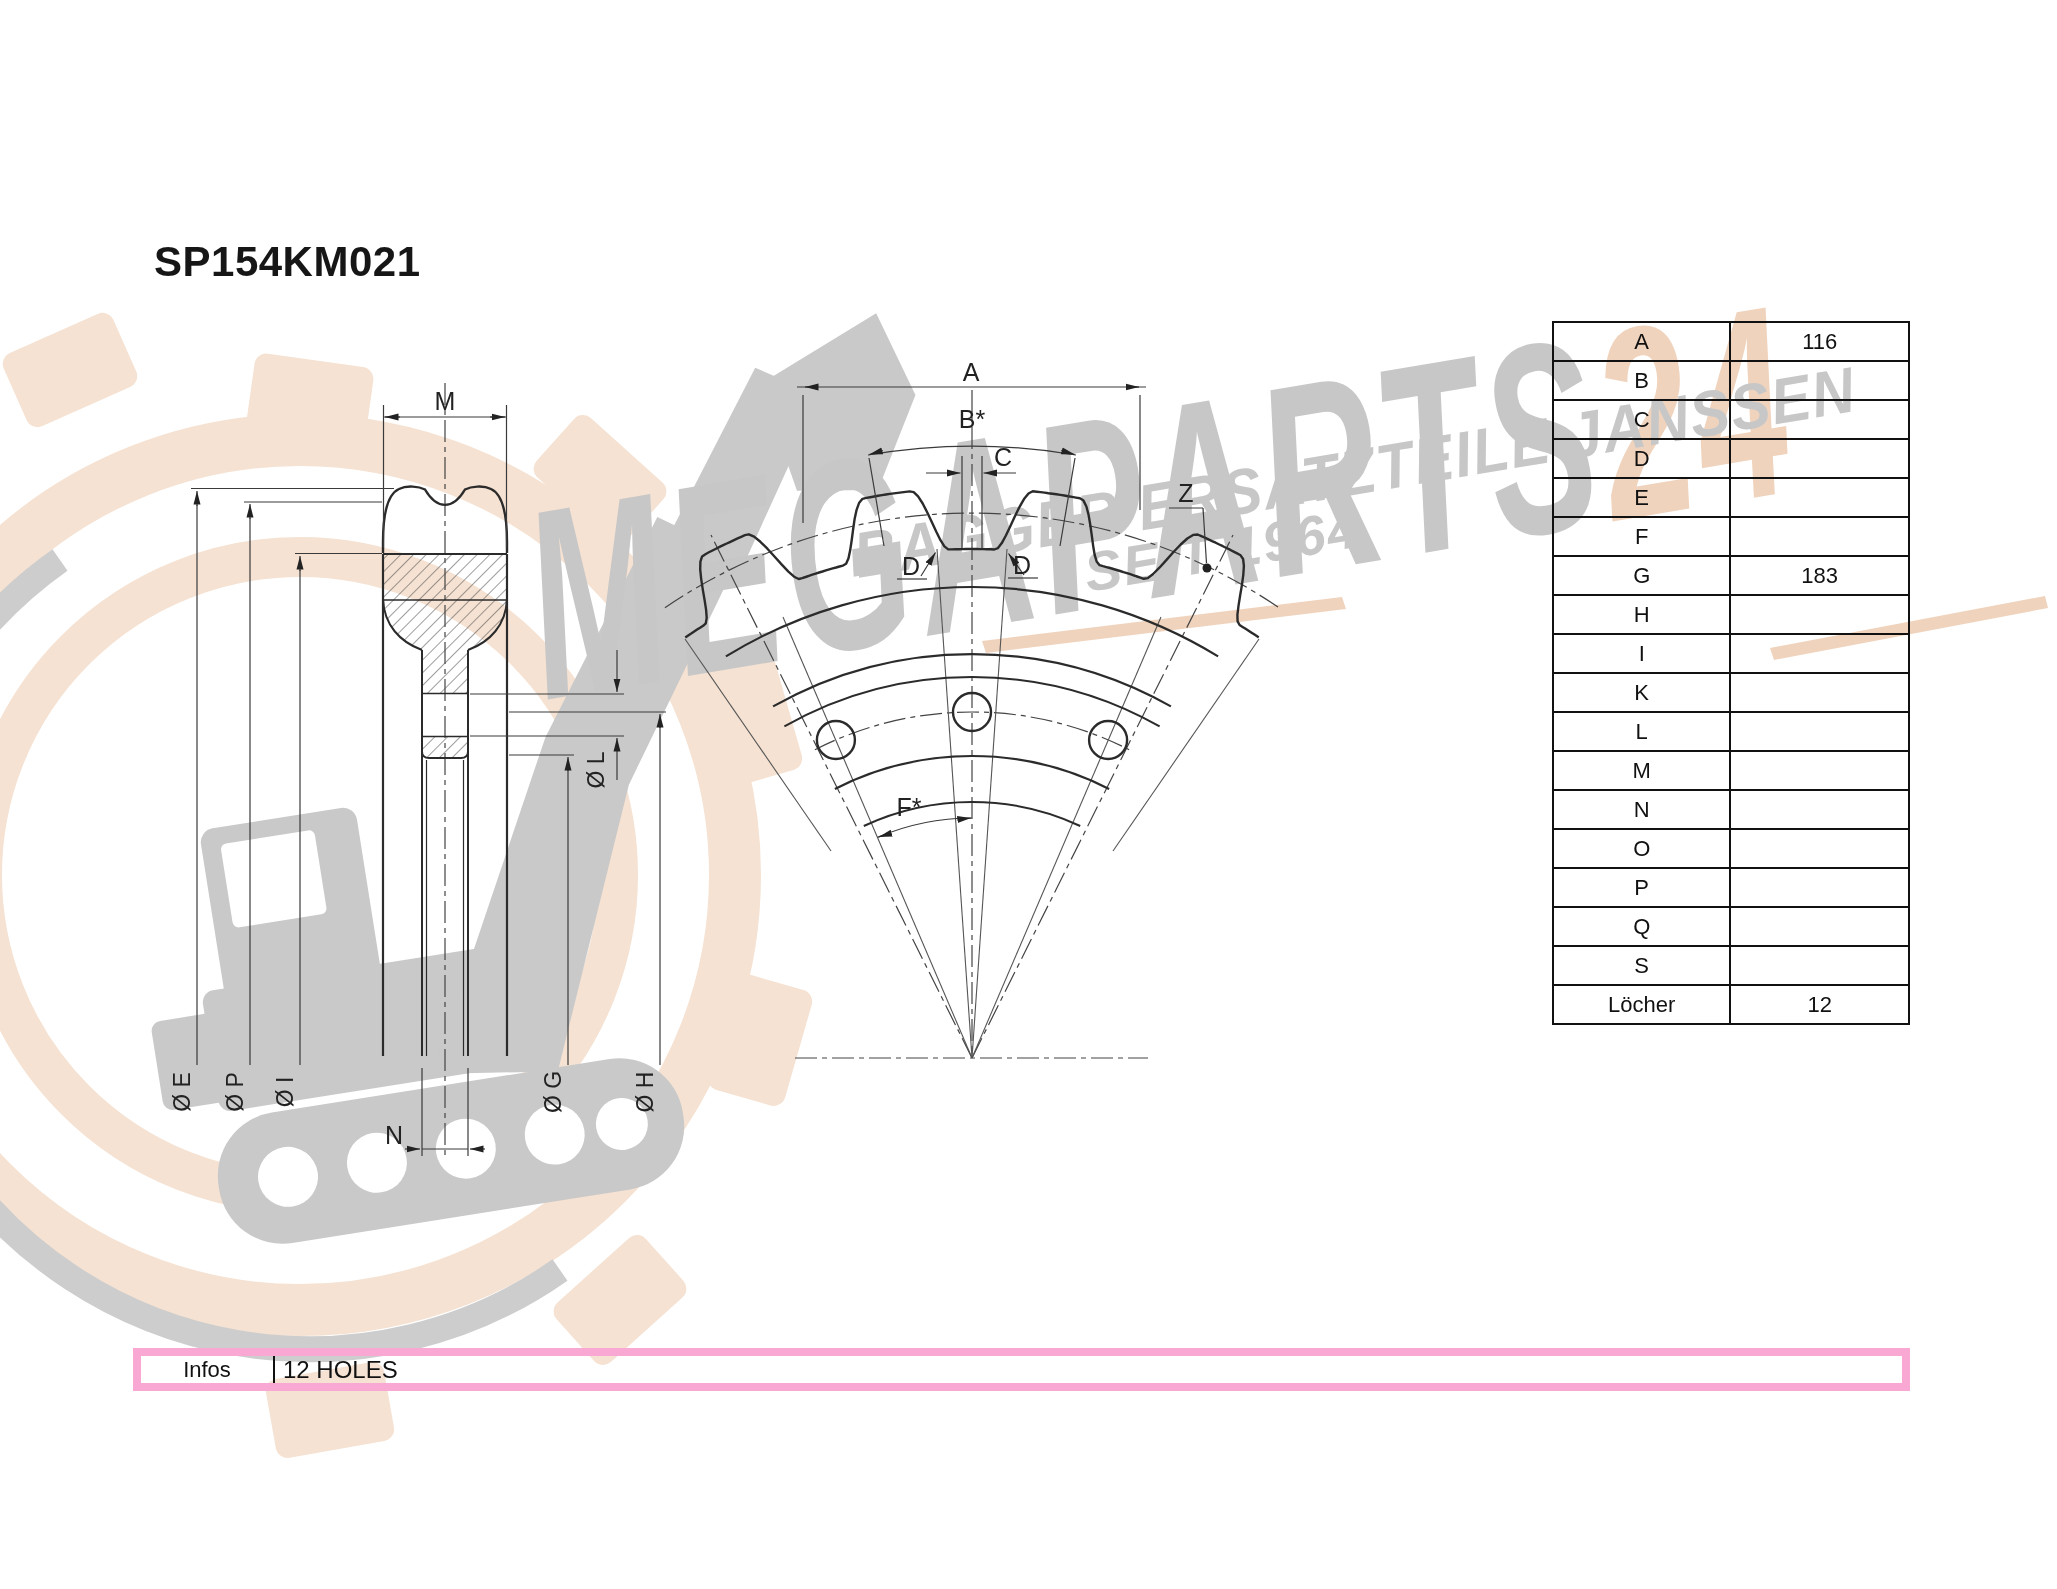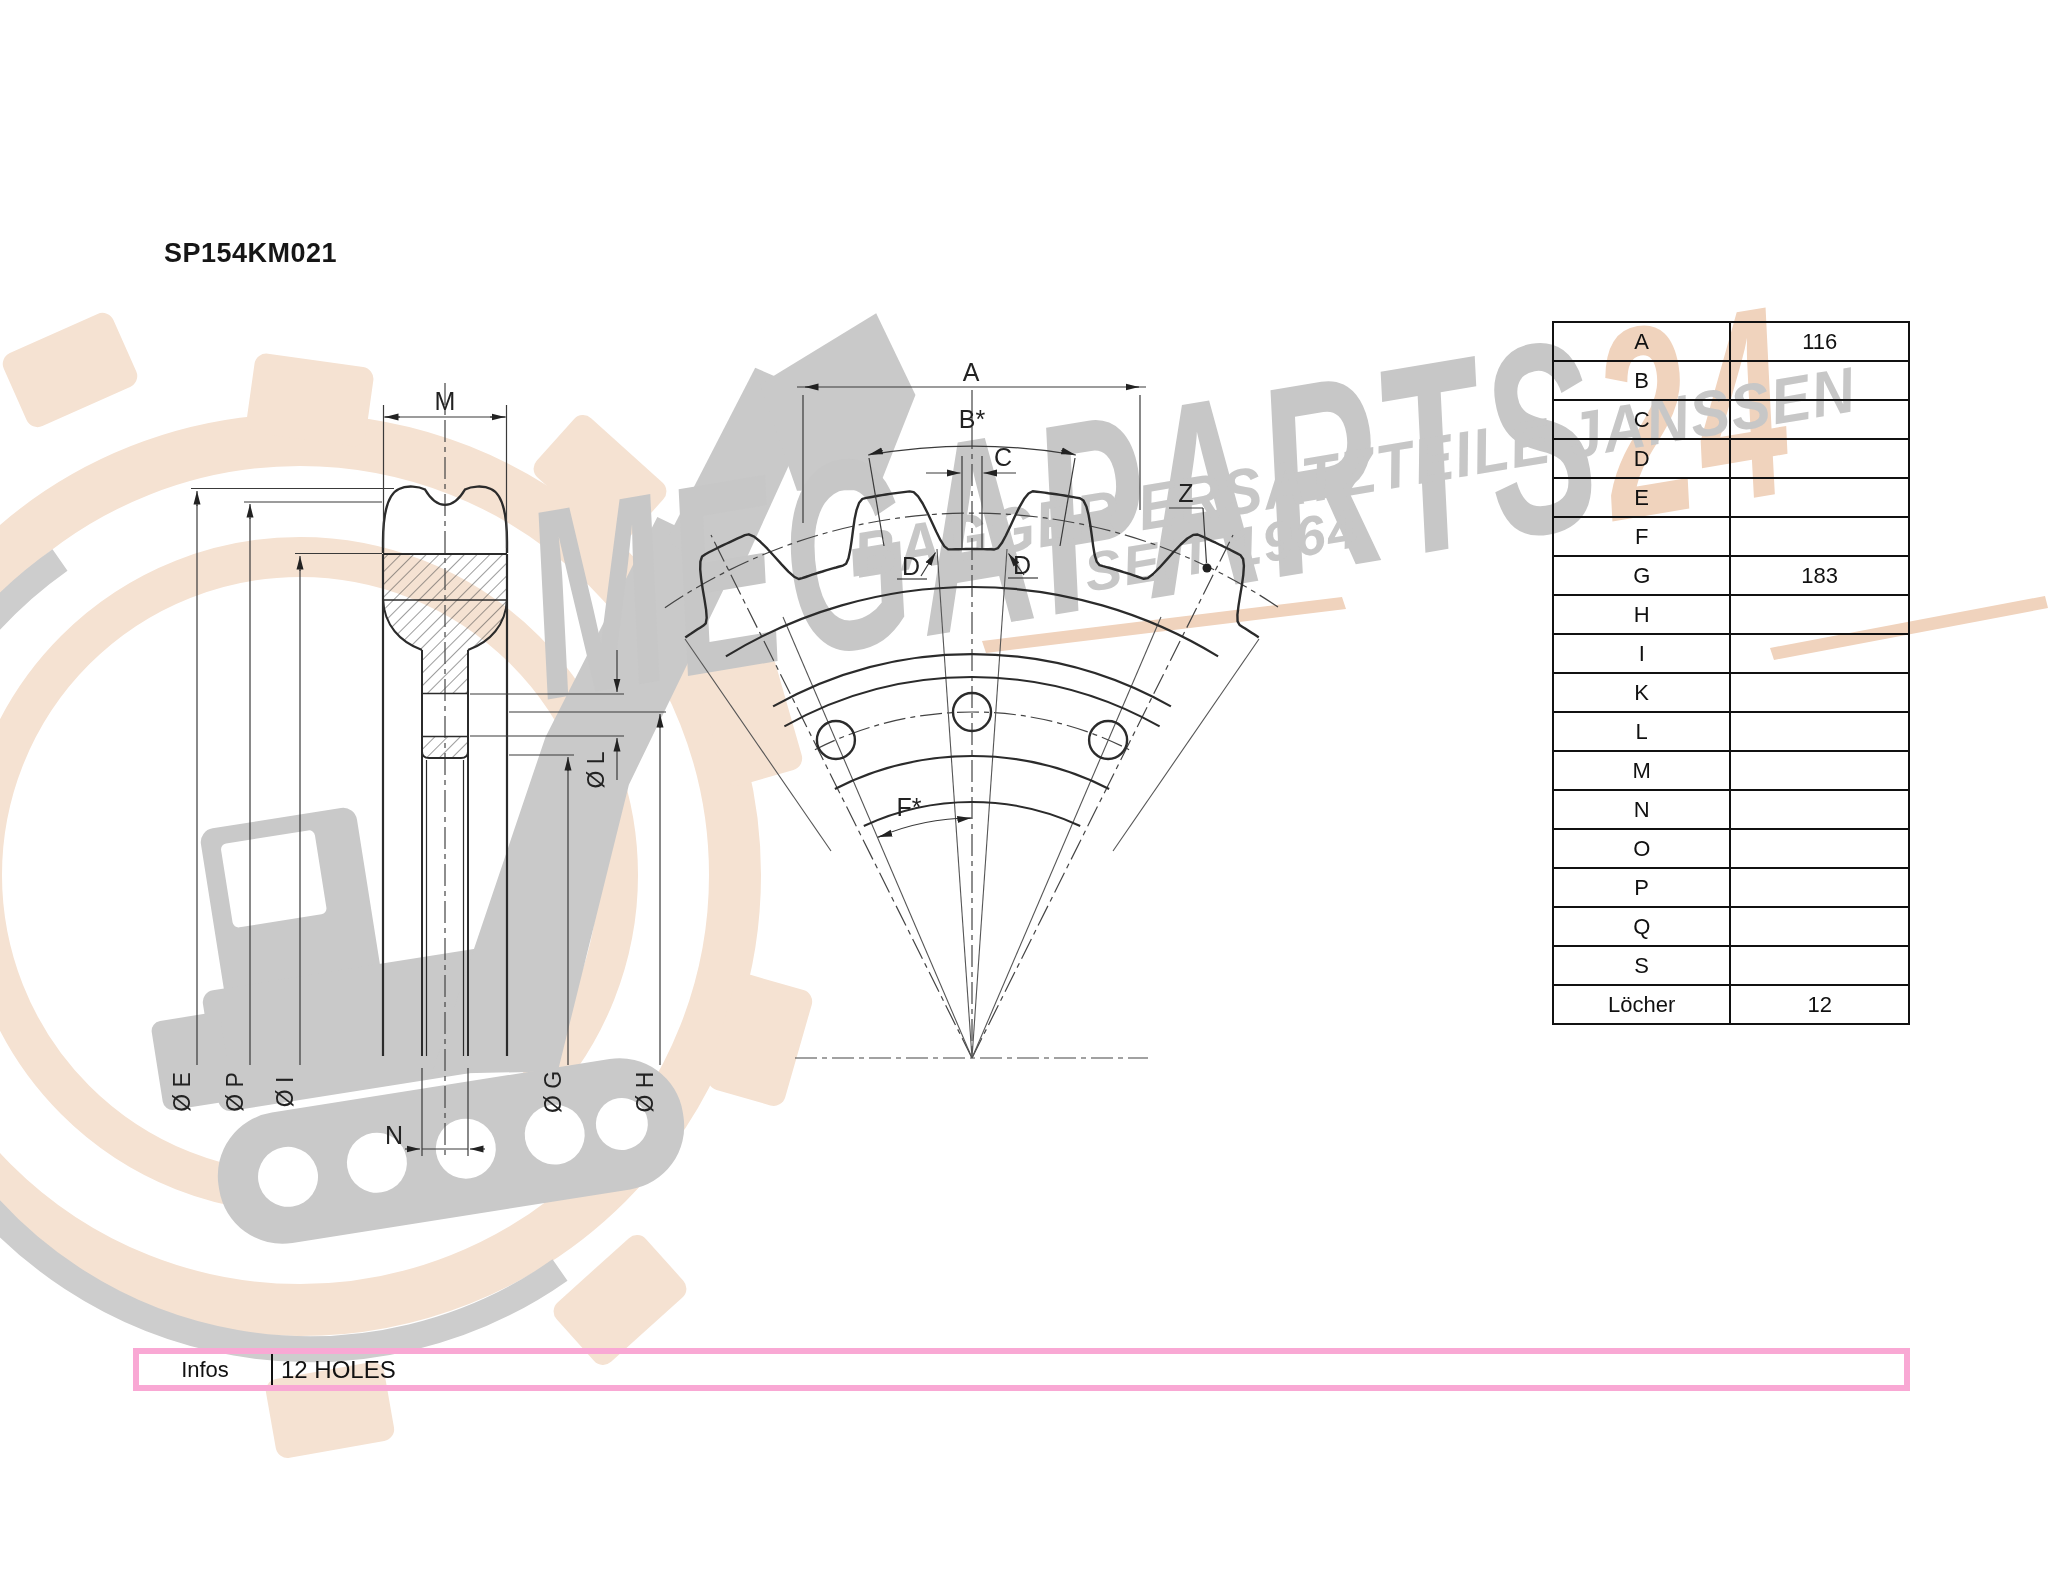--- a/index.html
+++ b/index.html
@@ -1,24 +1,24 @@
 <!DOCTYPE html>
 <html><head>
 <meta charset="utf-8">
 <style>
   html,body{margin:0;padding:0;background:#ffffff;width:2057px;height:1589px;overflow:hidden;
     font-family:"Liberation Sans",sans-serif;}
   #canvas{position:relative;width:2057px;height:1589px;background:#fff;}
   #drawing-svg{position:absolute;left:0;top:0;}
-  .page-title{position:absolute;left:164px;top:238px;font-size:27px;font-weight:bold;color:#161616;letter-spacing:.5px;}
+  .page-title{position:absolute;left:154px;top:238px;font-size:42px;font-weight:bold;color:#161616;letter-spacing:.5px;}
   .spec-table{position:absolute;left:1552px;top:321px;width:358px;border-collapse:collapse;background:transparent;}
   .spec-table td{border:2px solid #111;height:37px;padding:0;font-size:22px;color:#111;text-align:center;background:transparent;}
   .spec-table td.lbl{width:178px;}
   .spec-table td.val{width:180px;}
-  .info-bar{position:absolute;left:133px;top:1348px;width:1777px;height:43px;border:6px solid #f9a8d4;
+  .info-bar{position:absolute;left:133px;top:1348px;width:1777px;height:43px;border:8px solid #f9a8d4;
     display:flex;box-sizing:border-box;background:transparent;}
   .info-bar .cell-label{width:132px;border-right:2px solid #111;display:flex;align-items:center;justify-content:center;
     font-size:22px;color:#111;}
   .info-bar .cell-value{flex:1;display:flex;align-items:center;padding-left:8px;font-size:24px;color:#111;}
   svg text{font-family:"Liberation Sans",sans-serif;}
   .dimlbl{font-size:25px;fill:#222;}
   .dimlbl-sm{font-size:23px;fill:#222;}
 </style>
 </head>
 <body>

